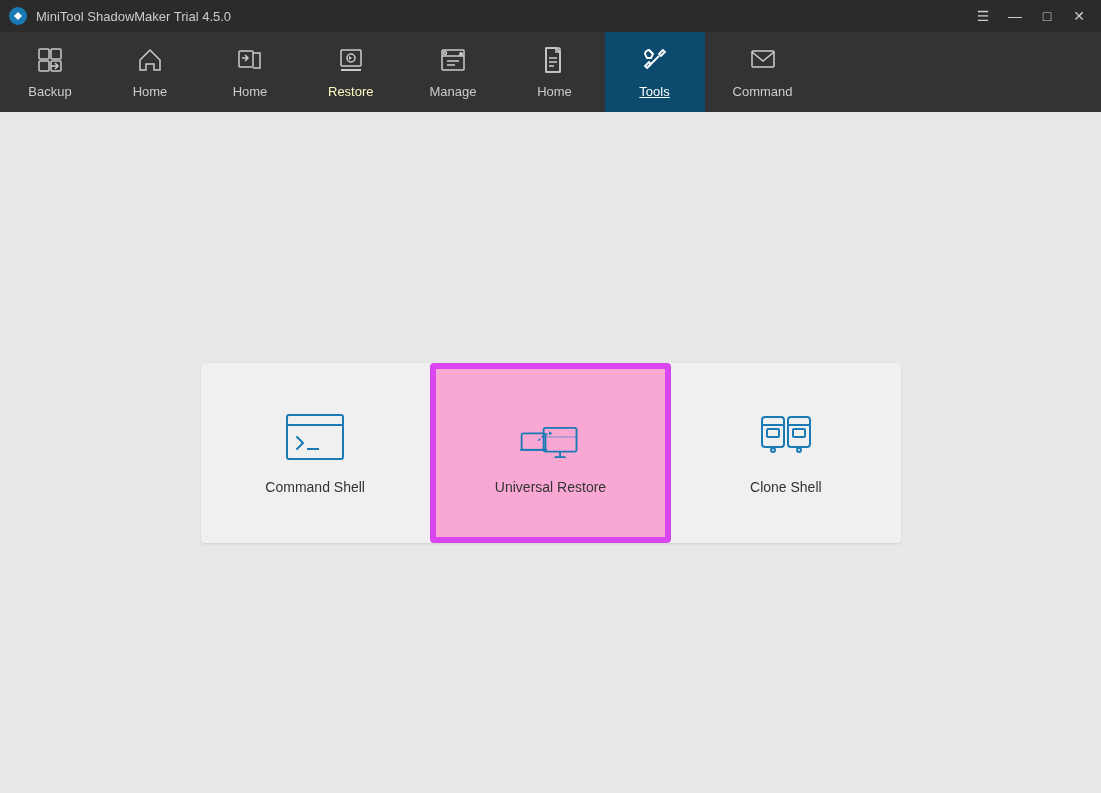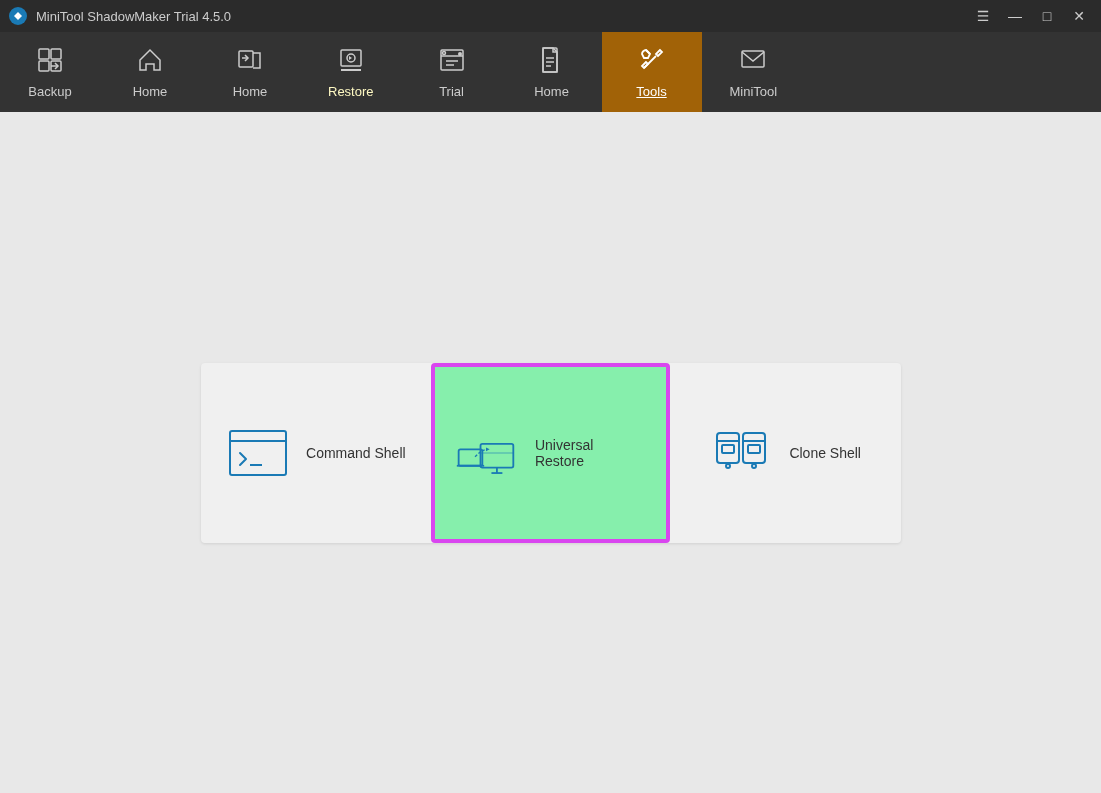--- a/index.html
+++ b/index.html
@@ -62,21 +62,21 @@
       flex-direction: column;
       align-items: center;
       justify-content: center;
       padding: 0 28px;
       cursor: pointer;
       color: #cccccc;
       gap: 6px;
       min-width: 100px;
     }
     .nav-item.active {
-      background: #a16207;
+      background: #0c4a6e;
       color: #ffffff;
       text-decoration: underline;
     }
     .nav-icon {
       font-size: 24px;
       line-height: 1;
     }
     .nav-label {
       font-size: 13px;
     }
@@ -97,32 +97,32 @@
       display: flex;
       align-items: stretch;
       width: 700px;
       min-height: 180px;
       box-shadow: 0 1px 3px rgba(0,0,0,0.1);
     }
 
     .tool-item {
       flex: 1;
       display: flex;
-      flex-direction: row;
+      flex-direction: column;
       align-items: center;
       justify-content: center;
       padding: 30px 20px;
       cursor: pointer;
       gap: 16px;
       position: relative;
       border-radius: 4px;
     }
     .tool-item.selected {
-      border: 4px solid #d946ef;
-      background: #86efac;
+      border: 6px solid #d946ef;
+      background: #f9a8d4;
       border-radius: 4px;
     }
 
     .tool-icon {
       width: 64px;
       height: 52px;
     }
     .tool-label {
       font-size: 14px;
       color: #333333;
@@ -201,21 +201,21 @@
     <span class="nav-icon">
       <svg width="28" height="28" viewBox="0 0 28 28" fill="none" stroke="#cccccc" stroke-width="1.5">
         <rect x="3" y="4" width="22" height="20" rx="1"></rect>
         <line x1="3" y1="10" x2="25" y2="10"></line>
         <line x1="8" y1="15" x2="20" y2="15"></line>
         <line x1="8" y1="19" x2="16" y2="19"></line>
         <circle cx="22" cy="8" r="2" fill="#cccccc" stroke="none"></circle>
         <circle cx="6" cy="7" r="1.5" fill="none" stroke="#cccccc"></circle>
       </svg>
     </span>
-    <span class="nav-label" style="color:#cccccc">Trial</span>
+    <span class="nav-label" style="color:#cccccc">Manage</span>
   </div>
 
   <div class="nav-item">
     <span class="nav-icon">
       <svg width="28" height="28" viewBox="0 0 28 28" fill="none" stroke="#cccccc" stroke-width="1.5">
         <rect x="5" y="2" width="14" height="24" rx="1"></rect>
         <path d="M5 2 L15 2 L19 6 L19 26 L5 26 Z"></path>
         <path d="M15 2 L15 6 L19 6"></path>
         <line x1="8" y1="12" x2="16" y2="12"></line>
         <line x1="8" y1="16" x2="16" y2="16"></line>
@@ -238,21 +238,21 @@
     <span class="nav-label" style="color:#ffffff">Tools</span>
   </div>
 
   <div class="nav-item">
     <span class="nav-icon">
       <svg width="28" height="28" viewBox="0 0 28 28" fill="none" stroke="#cccccc" stroke-width="1.5">
         <rect x="3" y="5" width="22" height="16" rx="1"></rect>
         <path d="M3 6 L14 15 L25 6"></path>
       </svg>
     </span>
-    <span class="nav-label" style="color:#cccccc">MiniTool</span>
+    <span class="nav-label" style="color:#cccccc">Command</span>
   </div>
 
 </div>
 
 <div class="main">
   <div class="tools-container">
 
     <div class="tool-item">
       <svg class="tool-icon" viewBox="0 0 64 52" fill="none" stroke="#1a7ab5" stroke-width="2">
         <rect x="4" y="4" width="56" height="44" rx="2"></rect>

